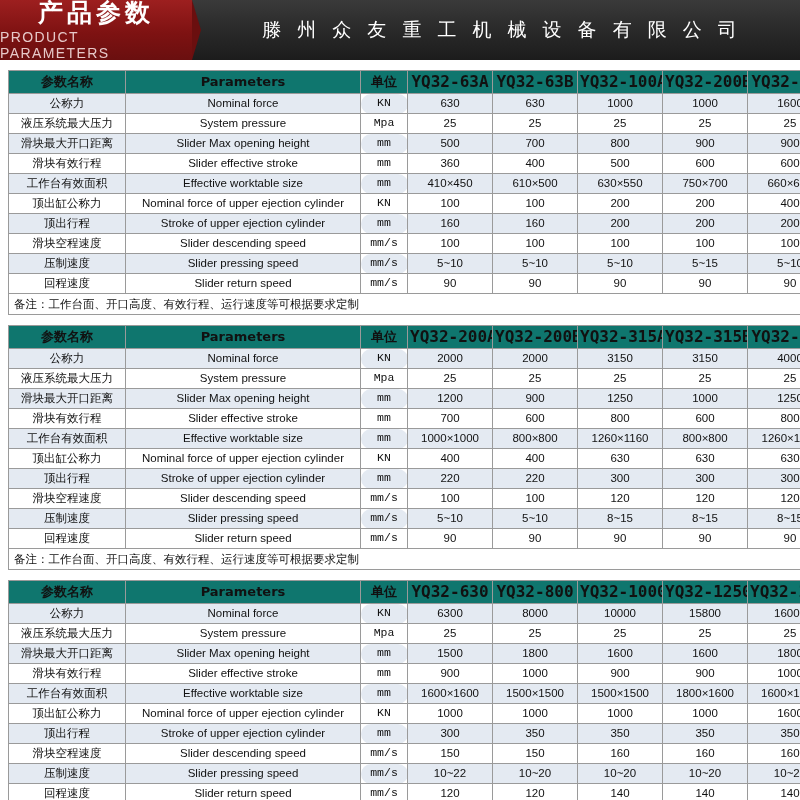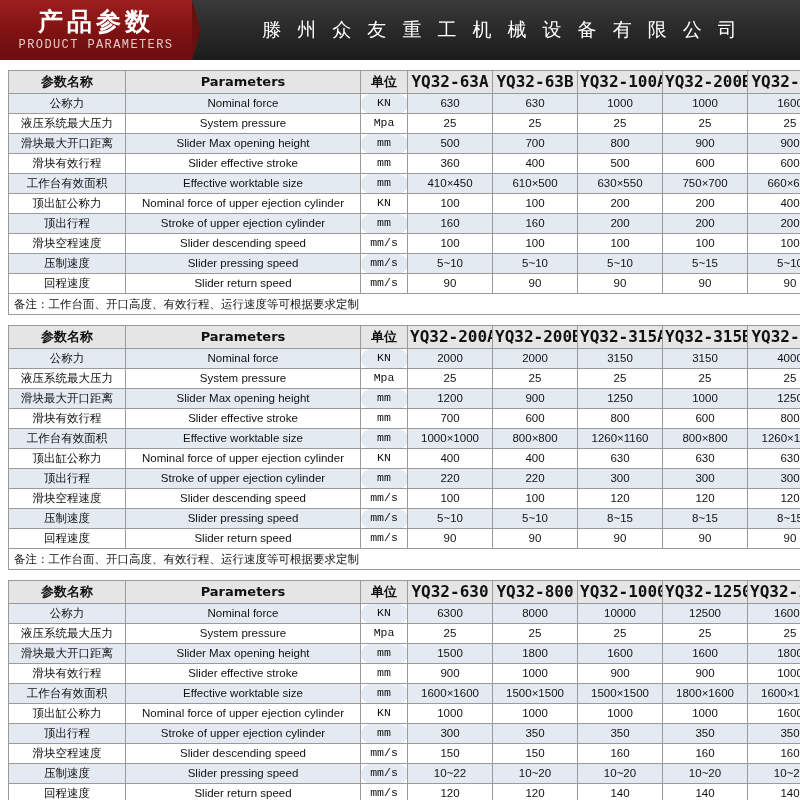--- a/index.html
+++ b/index.html
@@ -54,24 +54,24 @@
   .header-cn {
     color: #ffffff;
     font-size: 25px;
     font-weight: bold;
     letter-spacing: 4px;
     line-height: 1.1;
     font-family: "DejaVu Sans", sans-serif;
   }
   .header-en {
     color: #e7c9c9;
-    font-size: 12px;
+    font-size: 14px;
     letter-spacing: 1.4px;
     margin-top: 3px;
-    font-family: Liberation Mono, monospace;
+    font-family: Liberation Sans, sans-serif;
   }
   .header-right {
     flex: 1;
     display: flex;
     align-items: center;
     justify-content: center;
     color: #ffffff;
     font-size: 19px;
     letter-spacing: 5px;
     font-family: "DejaVu Sans", sans-serif;
@@ -101,21 +101,21 @@
   }
   .col-cn { width: 112px; }
   .col-en { width: 230px; }
   .col-unit { width: 42px; }
   .col-v { width: 80px; }
 
   tr.head td {
     font-weight: bold;
     font-size: 13px;
     height: 22px;
-    background: #e5e5e5;
+    background: #0f766e;
   }
   tr.head td.col-cn,
   tr.head td.col-en,
   tr.head td.col-unit { font-family: "DejaVu Sans", sans-serif; }
   tr.head td.val { font-family: "DejaVu Sans Mono", monospace; font-size: 16px; }
 
   td.cn { font-family: "DejaVu Sans", sans-serif; font-size: 11.5px; }
   td.en { font-family: "Liberation Sans", sans-serif; font-size: 11.5px; }
   td.unit { font-family: Liberation Mono, monospace; font-size: 10px; border-radius: 10px; }
   td.val { font-family: "Liberation Sans", sans-serif; font-size: 11.5px; }
@@ -398,21 +398,21 @@
         <td class="col-v val">YQ32-1250</td>
         <td class="col-v val">YQ32-1600</td>
       </tr>
       <tr class="alt">
         <td class="cn">公称力</td>
         <td class="en">Nominal force</td>
         <td class="unit">KN</td>
         <td class="val">6300</td>
         <td class="val">8000</td>
         <td class="val">10000</td>
-        <td class="val">12500</td>
+        <td class="val">15800</td>
         <td class="val">16000</td>
       </tr>
       <tr class="plain">
         <td class="cn">液压系统最大压力</td>
         <td class="en">System pressure</td>
         <td class="unit">Mpa</td>
         <td class="val">25</td>
         <td class="val">25</td>
         <td class="val">25</td>
         <td class="val">25</td>

